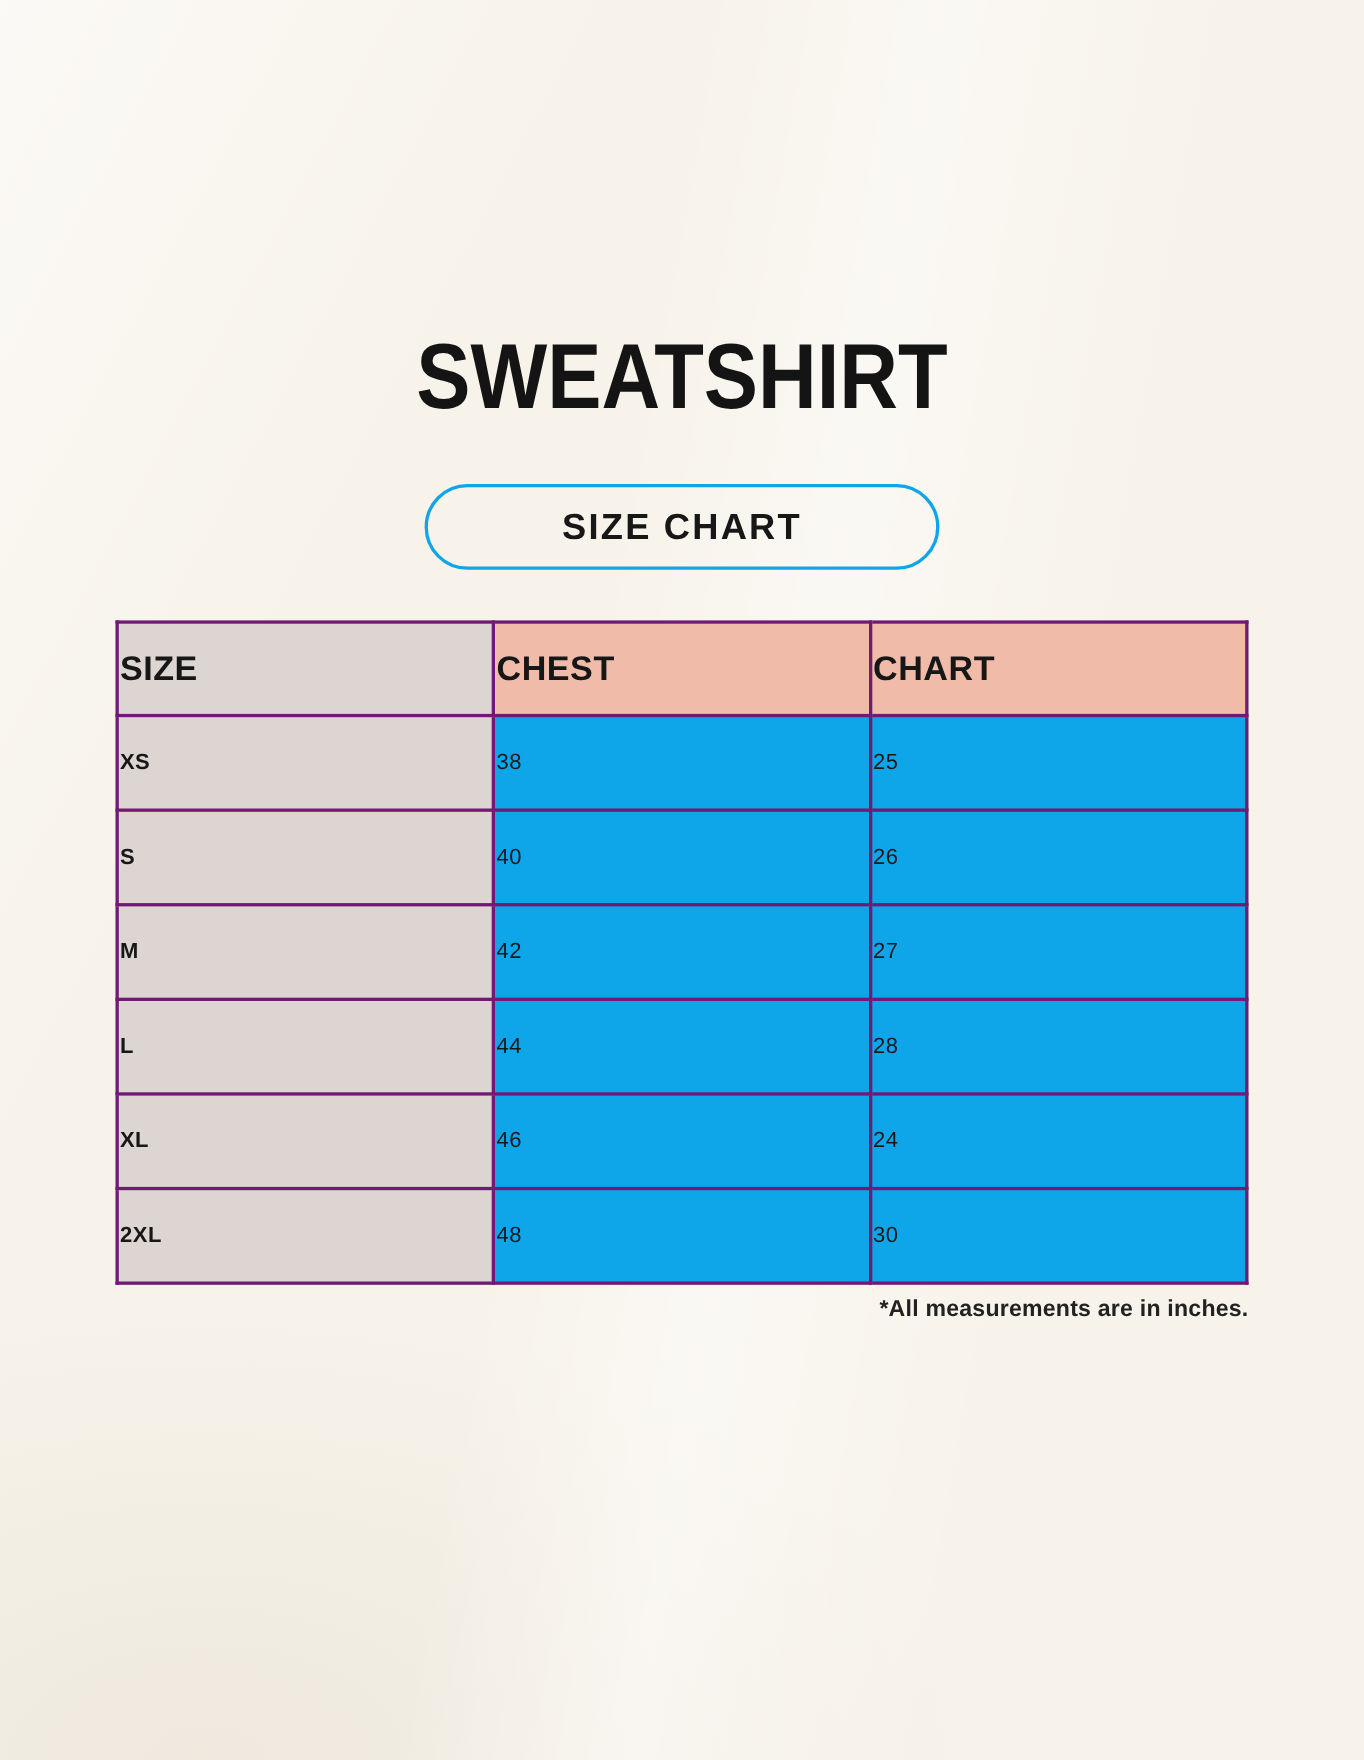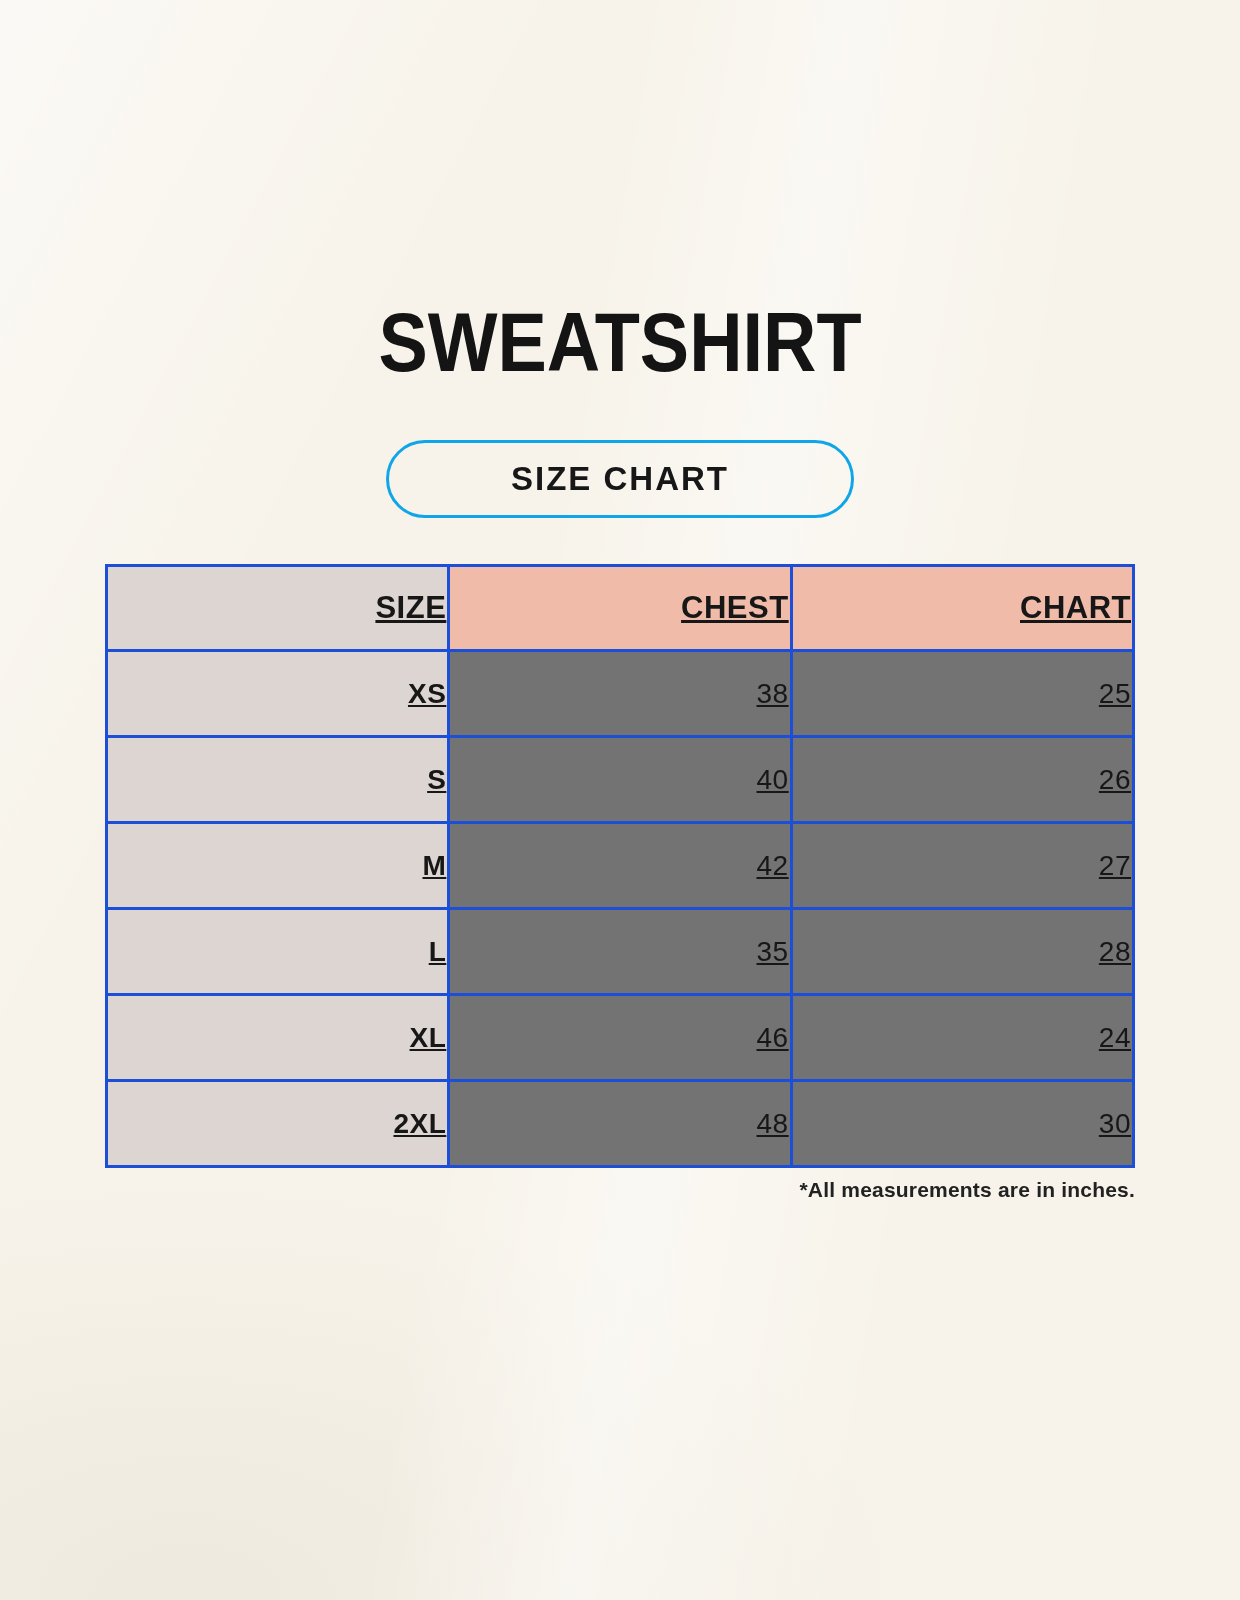--- a/index.html
+++ b/index.html
@@ -55,31 +55,30 @@
     width: 1030px;
     margin: 46px auto 0 auto;
   }
   table.size-table {
     width: 1030px;
     border-collapse: collapse;
     table-layout: fixed;
   }
   table.size-table th,
   table.size-table td {
-    border: 3px solid #1d4ed8;
-    text-align: right;
+    border: 3px solid #701a75;
+    text-align: left;
     vertical-align: middle;
     width: 33.333%;
-    text-decoration: underline;
   }
   table.size-table th { height: 80px; font-size: 31px; font-weight: 700; letter-spacing: 0.5px; }
-  table.size-table td { height: 81px; font-size: 28px; letter-spacing: 0.5px; }
+  table.size-table td { height: 81px; font-size: 20px; letter-spacing: 0.5px; }
   .cell-size-col  { background: #DCD5D1; }
   .cell-accent    { background: #F0BCA9; }
-  .cell-data      { background: #737373; font-weight: 400; }
+  .cell-data      { background: #0ea5e9; font-weight: 400; }
   td.cell-size-col { font-weight: 700; font-size: 30px; }
   .footnote {
     width: 1030px;
     margin: 10px auto 0 auto;
     text-align: right;
     font-size: 21px;
     font-weight: 700;
     color: #222222;
     letter-spacing: 0.2px;
   }
@@ -115,21 +114,21 @@
           <td class="cell-data">40</td>
           <td class="cell-data">26</td>
         </tr>
         <tr>
           <td class="cell-size-col">M</td>
           <td class="cell-data">42</td>
           <td class="cell-data">27</td>
         </tr>
         <tr>
           <td class="cell-size-col">L</td>
-          <td class="cell-data">35</td>
+          <td class="cell-data">44</td>
           <td class="cell-data">28</td>
         </tr>
         <tr>
           <td class="cell-size-col">XL</td>
           <td class="cell-data">46</td>
           <td class="cell-data">24</td>
         </tr>
         <tr>
           <td class="cell-size-col">2XL</td>
           <td class="cell-data">48</td>

